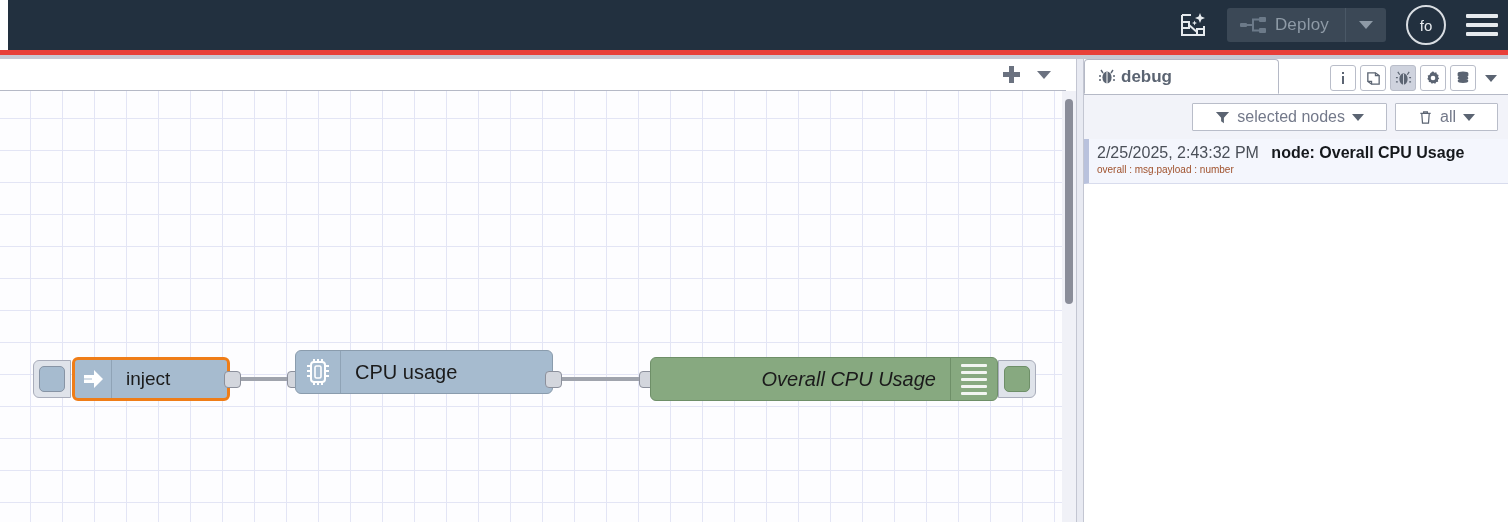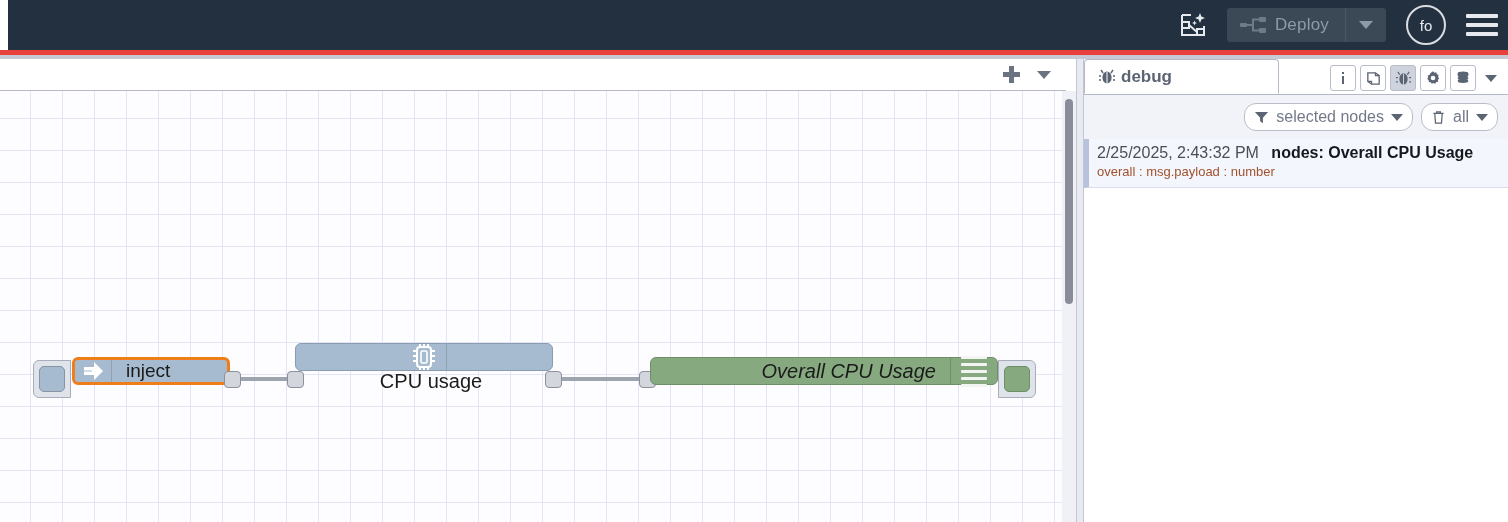--- a/index.html
+++ b/index.html
@@ -145,21 +145,21 @@
     background: #e8eaf2;
     border-left: 1px solid #c3c6d2;
     border-right: 1px solid #c3c6d2;
     box-sizing: border-box;
     cursor: col-resize;
   }
 
   
   .node {
     position: absolute;
-    height: 28px;
+    height: 44px;
     border-radius: 6px;
     box-sizing: border-box;
     display: flex; align-items: center;
   }
   .node-inject {
     left: 72px; top: 357px; width: 158px;
     background: #a6bbcf;
     border: 3px solid #ef7d18;
   }
   .node-inject .node-icon-box {
@@ -307,23 +307,23 @@
   .sb-filterrow {
     position: absolute; top: 36px; left: 0;
     width: 424px; height: 44px;
     background: #f2f3f9;
     display: flex; align-items: center; justify-content: flex-end;
     gap: 8px; padding-right: 10px;
     box-sizing: border-box;
   }
   .filter-btn {
     display: flex; align-items: center; gap: 7px;
-    height: 28px; padding: 0 9px;
+    height: 28px; padding: 0 22px;
     border: 1px solid #b9bdc9;
-    border-radius: 12px; background: #fff;
+    border-radius: 1px; background: #fff;
     font-size: 16px; color: #73798a;
     cursor: pointer; box-sizing: border-box;
   }
 
   .sb-msgs {
     position: absolute; top: 80px; left: 0;
     width: 424px; height: 383px;
     background: #fff;
     overflow: hidden;
   }
@@ -332,21 +332,21 @@
     border-left: 5px solid #b9c2dd;
     border-bottom: 1px solid #d8dced;
     padding: 5px 6px 8px 8px;
     box-sizing: border-box;
   }
   .msg-meta { font-size: 16px; color: #4a4f58; white-space: nowrap; }
   .msg-meta .msg-node {
     font-weight: bold; color: #15181c; margin-left: 8px;
   }
   .msg-topic {
-    font-size: 13px; color: #a0522d; margin-top: 2px;
+    font-size: 10px; color: #a0522d; margin-top: 2px;
   }
   .msg-value {
     font-family: "DejaVu Sans Mono", monospace;
     font-size: 18px; color: #2020d0;
     margin-top: 4px; padding-left: 4px;
   }
 </style>
 </head>
 <body>
 
@@ -416,21 +416,21 @@
       <span class="node-icon-box">
         <svg width="26" height="26" viewBox="0 0 26 26">
           <path d="M4 9 H14 V4 L23 13 L14 22 V17 H4 V13.5 H12 V12.5 H4 Z" fill="#ffffff"></path>
         </svg>
       </span>
       <span class="node-label">inject</span>
     </div>
     <span class="port" style="left:224px; top:280px;"></span>
 
     <span class="port" style="left:287px; top:280px;"></span>
-    <div class="node node-cpu" style="top:252px;flex-direction:column;">
+    <div class="node node-cpu" style="top:259px;">
       <span class="node-icon-box">
         <svg width="30" height="30" viewBox="0 0 30 30">
           <rect x="8" y="5" width="14" height="20" rx="3" fill="none" stroke="#ffffff" stroke-width="2"></rect>
           <rect x="12" y="9" width="6" height="12" rx="1.5" fill="none" stroke="#ffffff" stroke-width="1.6"></rect>
           <g fill="#ffffff">
             <rect x="4" y="8" width="4" height="2"></rect>
               <rect x="4" y="13" width="4" height="2"></rect>
               <rect x="4" y="18" width="4" height="2"></rect>
             <rect x="22" y="8" width="4" height="2"></rect>
               <rect x="22" y="13" width="4" height="2"></rect>
@@ -547,20 +547,20 @@
         </svg>
         <span>all</span>
         <span class="caret-sm"></span>
       </div>
     </div>
 
     <div class="sb-msgs">
       <div class="msg-entry">
         <div class="msg-meta">
           <span>2/25/2025, 2:43:32 PM</span>
-          <span class="msg-node">nodes: Overall CPU Usage</span>
+          <span class="msg-node">node: Overall CPU Usage</span>
         </div>
         <div class="msg-topic">overall : msg.payload : number</div>
       </div>
     </div>
 
   </div>
 </div>
 
 </body></html>

